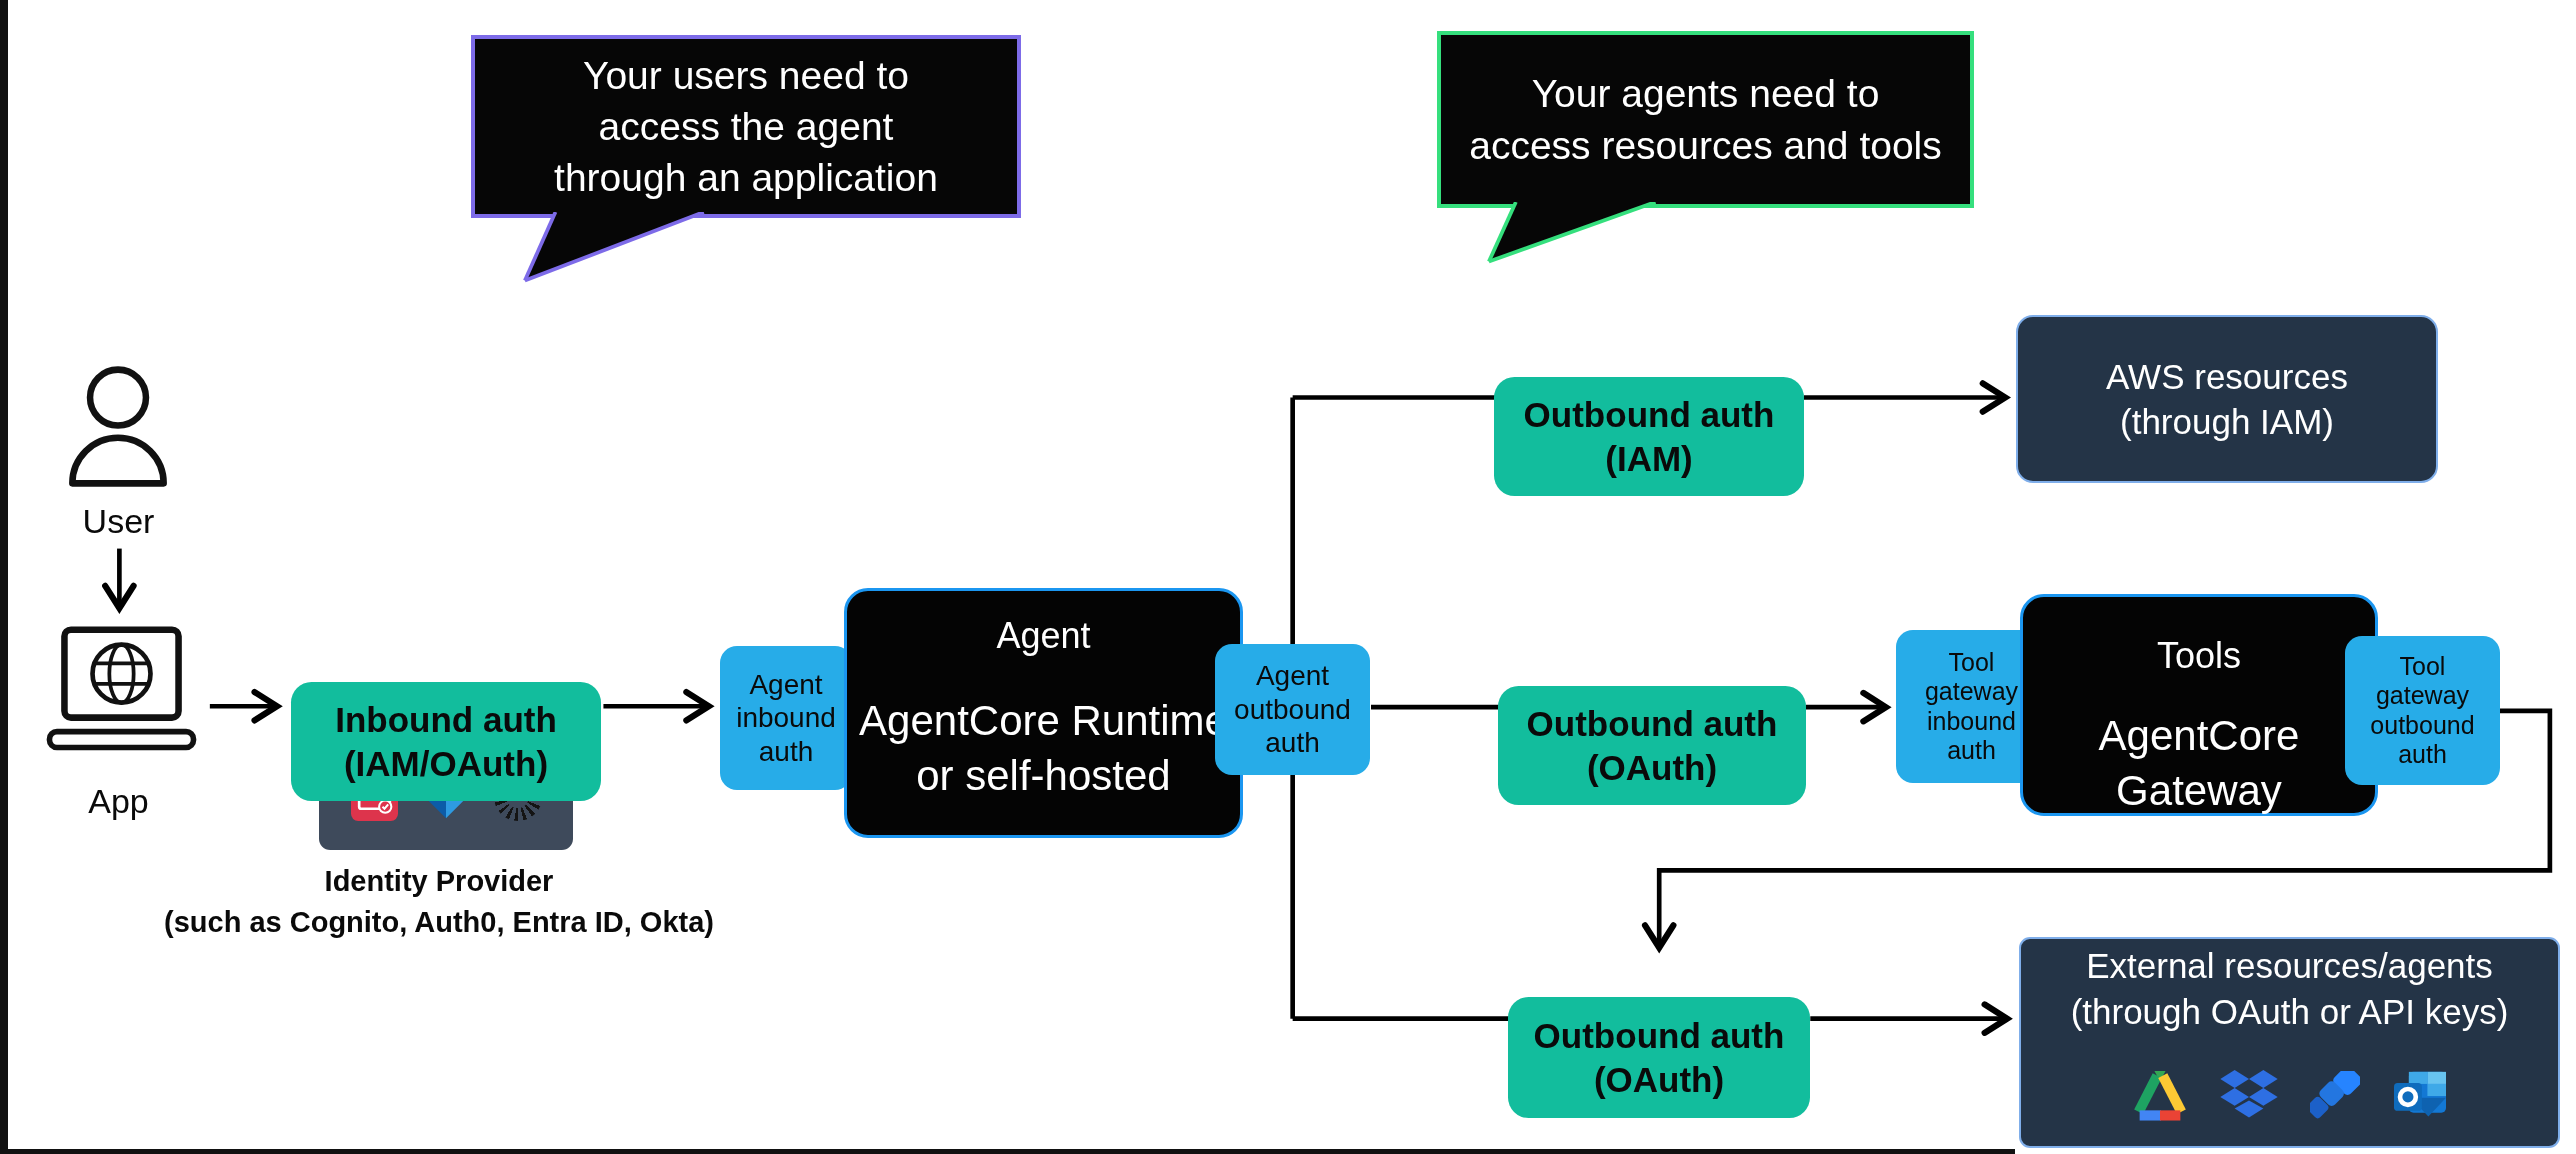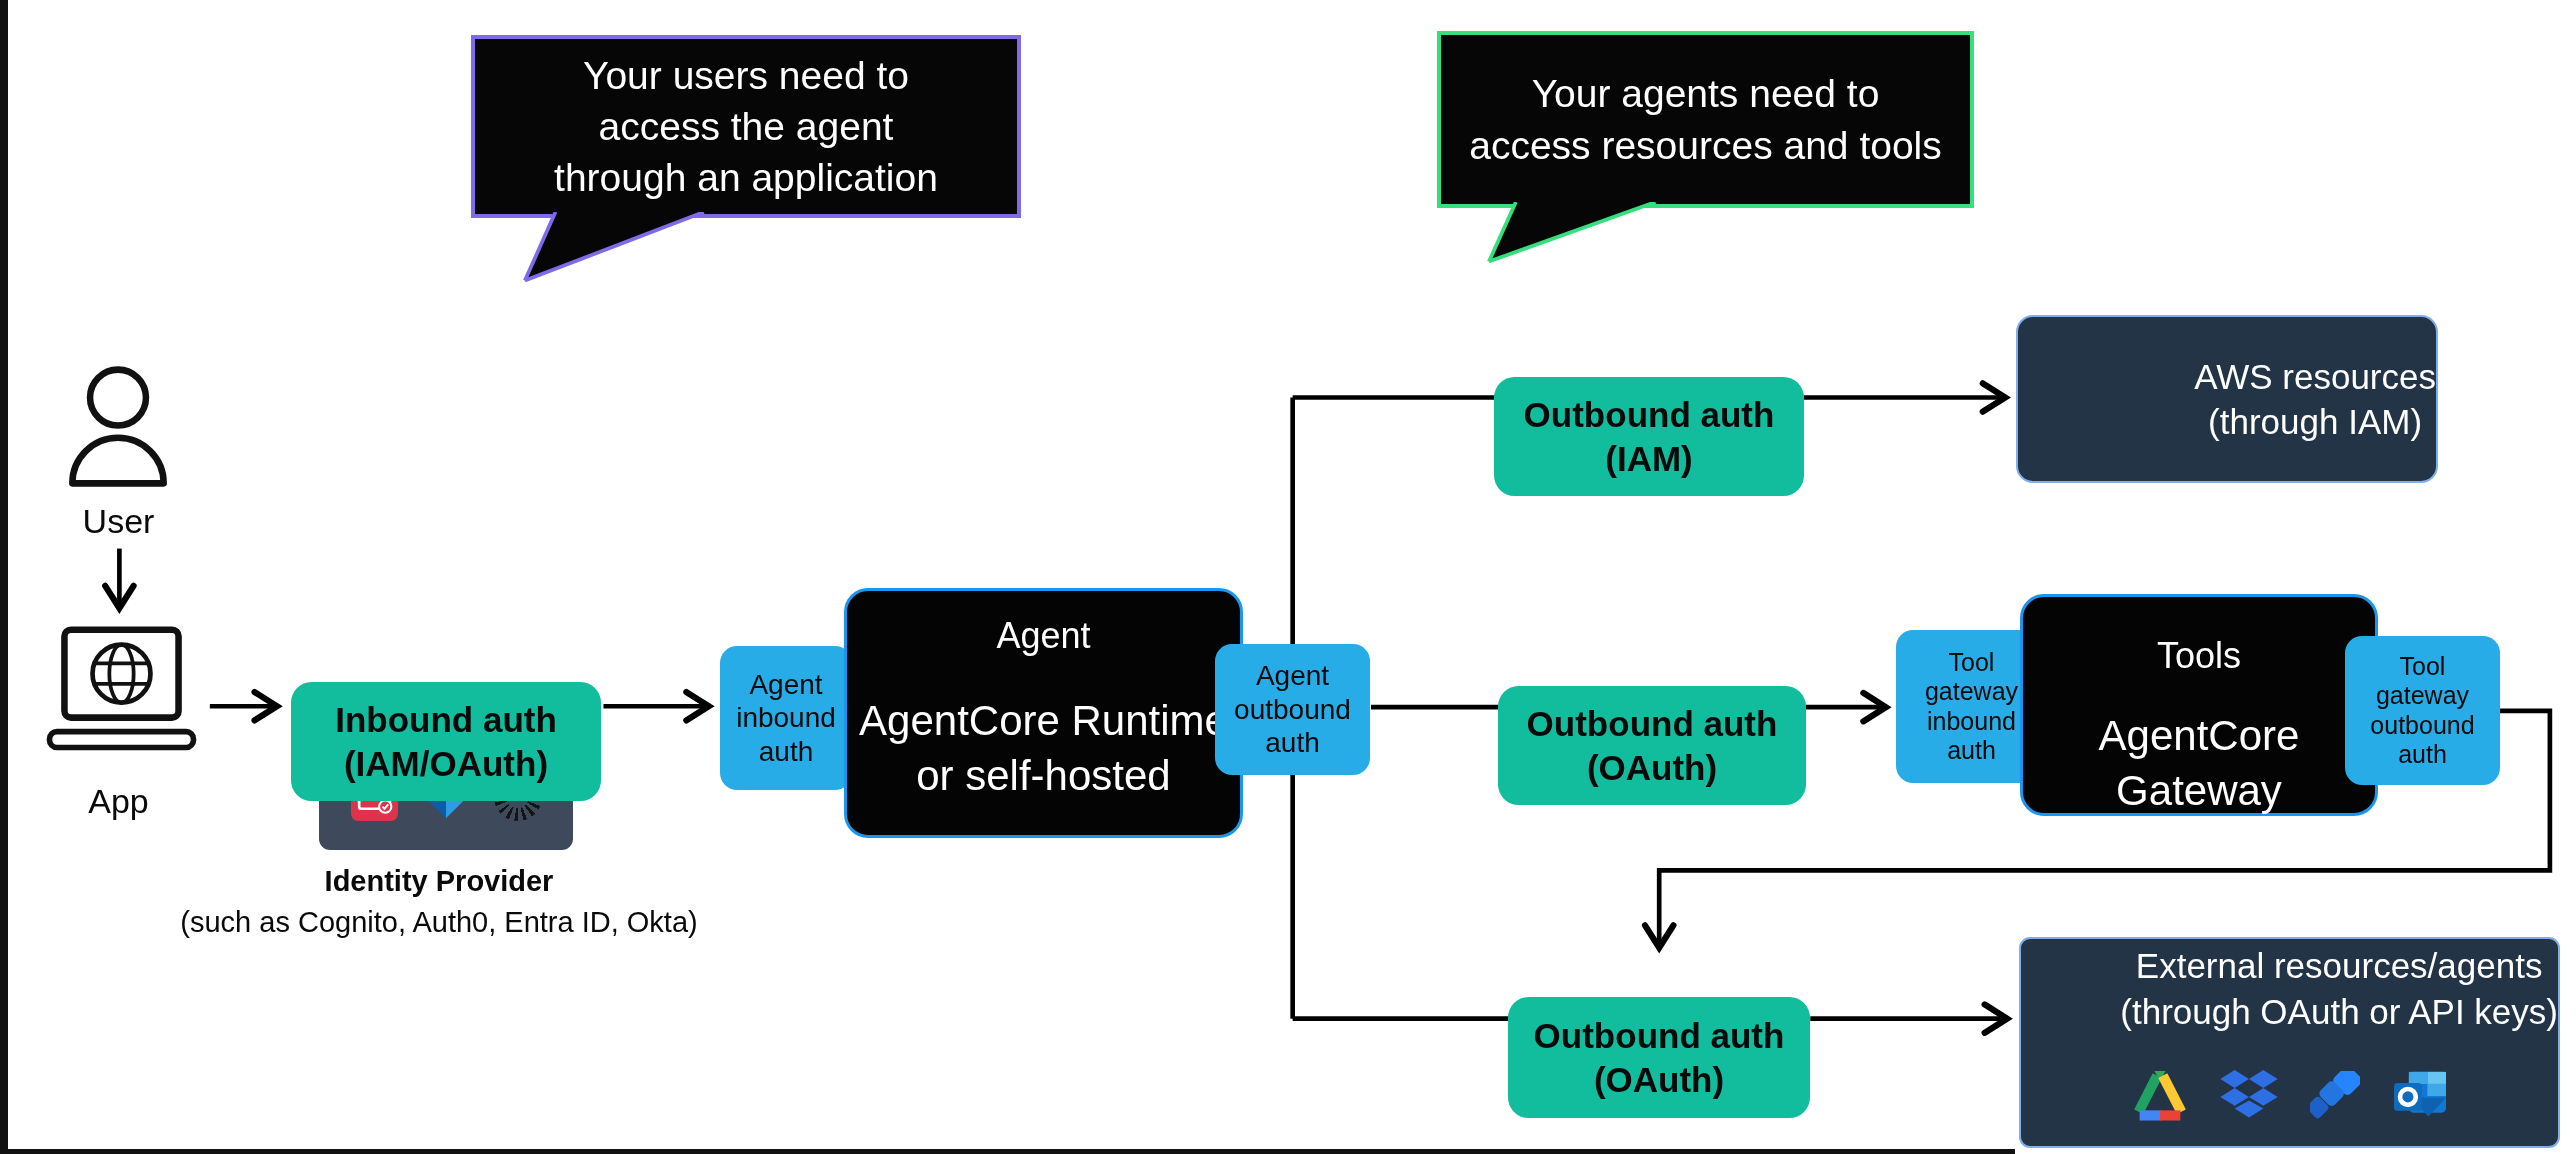--- a/index.html
+++ b/index.html
@@ -10,28 +10,28 @@
   .node{position:absolute;box-sizing:border-box;display:flex;align-items:center;justify-content:center;
         text-align:center;z-index:2;}
   .pre{white-space:pre-line;}
   .teal{background:#12BD9D;border-radius:20.5px;color:#0a0a0a;font-size:35px;font-weight:700;line-height:1.25;margin-top:38px;}
   .blue{background:#27ACE8;border-radius:17px;color:#0a0a0a;font-size:28px;font-weight:400;line-height:1.2;}
   .blue.small{font-size:25px;line-height:1.18;}
   .blackbox{background:#040404;border:3.7px solid #1B96F0;border-radius:24px;color:#fff;
             flex-direction:column;justify-content:flex-start;}
   .blackbox .bb-title{font-size:36px;font-weight:400;}
   .blackbox .bb-sub{font-size:42px;font-weight:400;line-height:1.3;}
-  .navybox{background:#243447;border:2.8px solid #7FAEEA;color:#fff;font-size:35px;font-weight:400;line-height:1.3;justify-content:flex-end;}
+  .navybox{background:#243447;border:2.8px solid #7FAEEA;color:#fff;font-size:35px;font-weight:400;line-height:1.3;}
   .callout{position:absolute;box-sizing:border-box;background:#060606;border:4.7px solid;z-index:2;
            display:flex;align-items:center;justify-content:center;text-align:center;
            color:#fff;font-size:39px;font-weight:400;line-height:1.31;}
   .tail{position:absolute;z-index:3;}
   .caption{position:absolute;text-align:center;color:#0a0a0a;z-index:2;}
   .caption .cap-title{font-size:29px;font-weight:700;line-height:1.2;}
-  .caption .cap-sub{font-size:29px;font-weight:400;line-height:1.25;margin-top:5.6px;}
+  .caption .cap-sub{font-size:29px;font-weight:700;line-height:1.25;margin-top:5.6px;}
   .actor-label{position:absolute;text-align:center;font-size:34px;color:#0a0a0a;z-index:2;}
   .idp-box{background:#3E4A5B;border-radius:11.2px;display:flex;align-items:center;justify-content:center;
            gap:24px;z-index:1;}
   .okta-mark{width:48px;height:48px;border-radius:50%;position:relative;
              background:repeating-conic-gradient(#141414 0deg 9deg, rgba(0,0,0,0) 9deg 22.5deg);}
   .okta-mark::after{content:"";position:absolute;inset:27%;background:#3E4A5B;border-radius:50%;}
   .ext-icons{position:absolute;left:0;right:0;bottom:24px;display:flex;align-items:center;
              justify-content:center;gap:32px;}
   .edge{position:absolute;background:#111;z-index:4;}
 </style>

